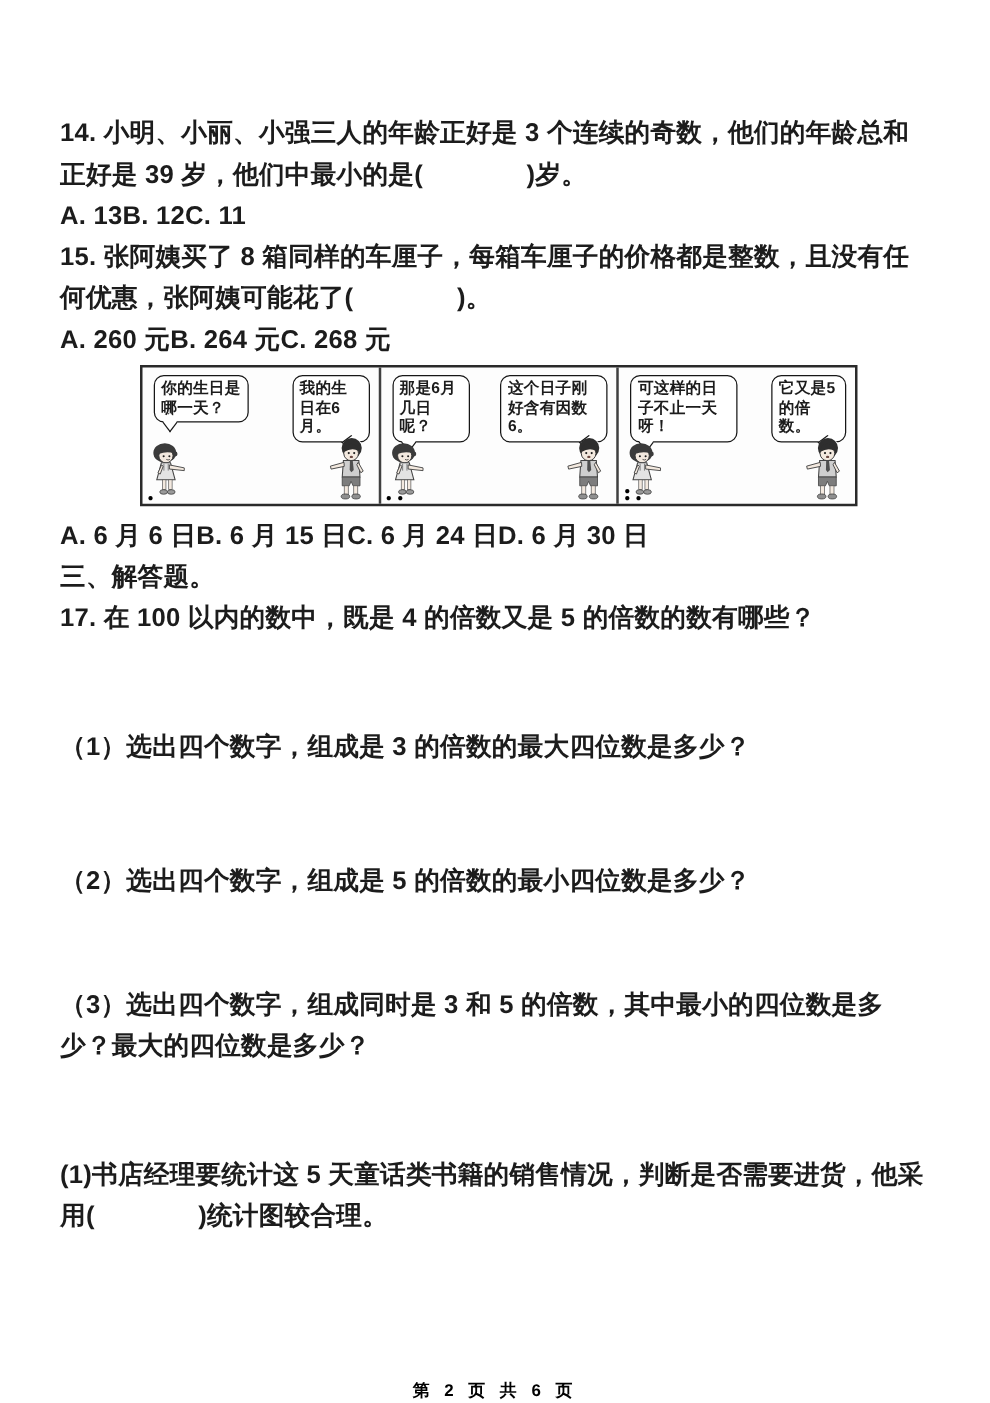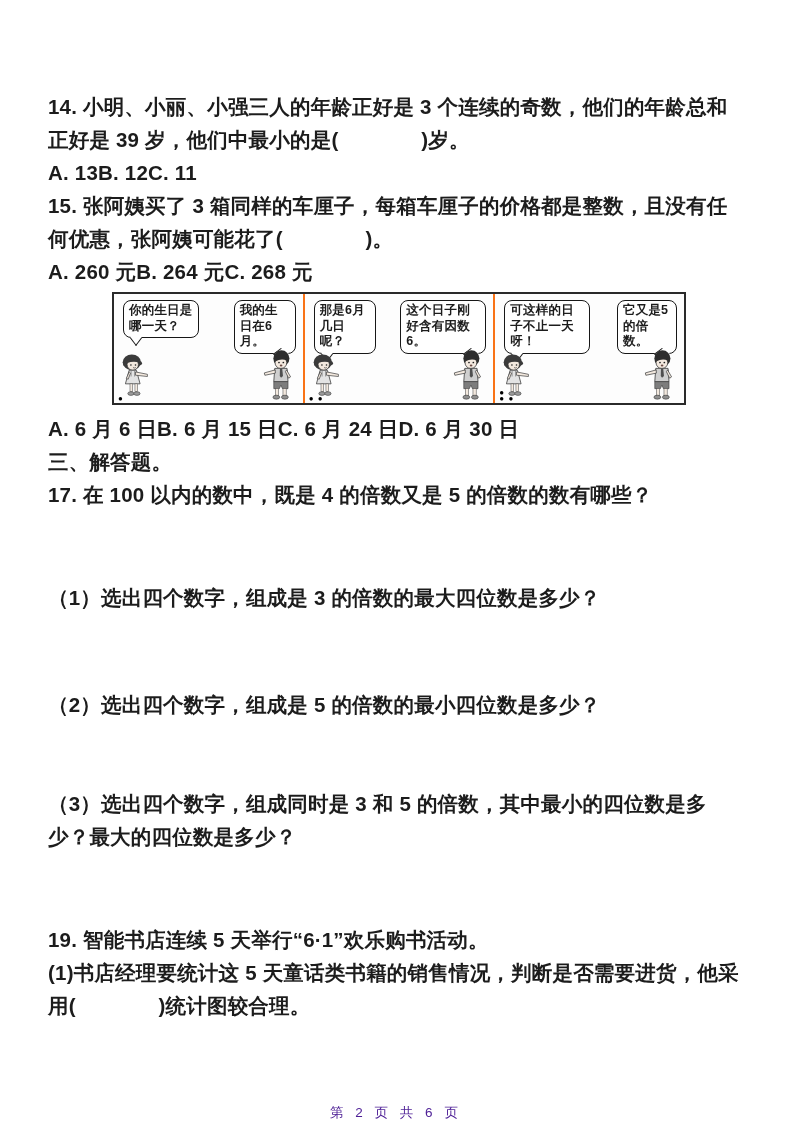--- a/index.html
+++ b/index.html
@@ -47,21 +47,21 @@
     height: 113px;
     margin: 4px 0 7px 64px;
     display: flex;
     border: 2px solid #2a2a2a;
     box-sizing: border-box;
     background: #fdfdfd;
   }
   .panel {
     flex: 1 1 0;
     position: relative;
-    border-right: 2px solid #f97316;
+    border-right: 2px solid #404040;
     overflow: hidden;
   }
   .panel:last-child { border-right: none; }
   .bubbles {
     display: flex;
     justify-content: space-between;
     align-items: flex-start;
     padding: 6px 7px 0 9px;
     gap: 5px;
   }
@@ -127,39 +127,39 @@
     color: #000;
   }
 
   .footer {
     position: absolute;
     left: 0;
     right: 0;
     top: 1064px;
     text-align: center;
     font-size: 13.5px;
-    font-weight: 400;
-    color: #4c1d95;
+    font-weight: 700;
+    color: #000000;
     letter-spacing: 4px;
   }
 </style>
 </head>
 <body>
 
 <div class="page">
   <div class="content">
 
     <div class="q-text">14. 小明、小丽、小强三人的年龄正好是 3 个连续的奇数，他们的年龄总和正好是 39 岁，他们中最小的是(　　　　)岁。</div>
     <div class="opts">
       <span>A. 13</span>
       <span>B. 12</span>
       <span>C. 11</span>
     </div>
 
-    <div class="q-text">15. 张阿姨买了 3 箱同样的车厘子，每箱车厘子的价格都是整数，且没有任何优惠，张阿姨可能花了(　　　　)。</div>
+    <div class="q-text">15. 张阿姨买了 8 箱同样的车厘子，每箱车厘子的价格都是整数，且没有任何优惠，张阿姨可能花了(　　　　)。</div>
     <div class="opts">
       <span>A. 260 元</span>
       <span>B. 264 元</span>
       <span>C. 268 元</span>
     </div>
 
 
     <div class="comic">
 
       <div class="panel">
@@ -323,18 +323,17 @@
     <div class="q-text">17. 在 100 以内的数中，既是 4 的倍数又是 5 的倍数的数有哪些？</div>
     <div class="sp-a"></div>
 
     <div class="q-text">（1）选出四个数字，组成是 3 的倍数的最大四位数是多少？</div>
     <div class="sp-b"></div>
     <div class="q-text">（2）选出四个数字，组成是 5 的倍数的最小四位数是多少？</div>
     <div class="sp-c"></div>
     <div class="q-text">（3）选出四个数字，组成同时是 3 和 5 的倍数，其中最小的四位数是多少？最大的四位数是多少？</div>
     <div class="sp-d"></div>
 
-    <div class="q-text">19. 智能书店连续 5 天举行“6·1”欢乐购书活动。</div>
     <div class="q-text">(1)书店经理要统计这 5 天童话类书籍的销售情况，判断是否需要进货，他采用(　　　　)统计图较合理。</div>
   </div>
 
   <div class="footer">第 2 页 共 6 页</div>
 </div>
 
 </body></html>

